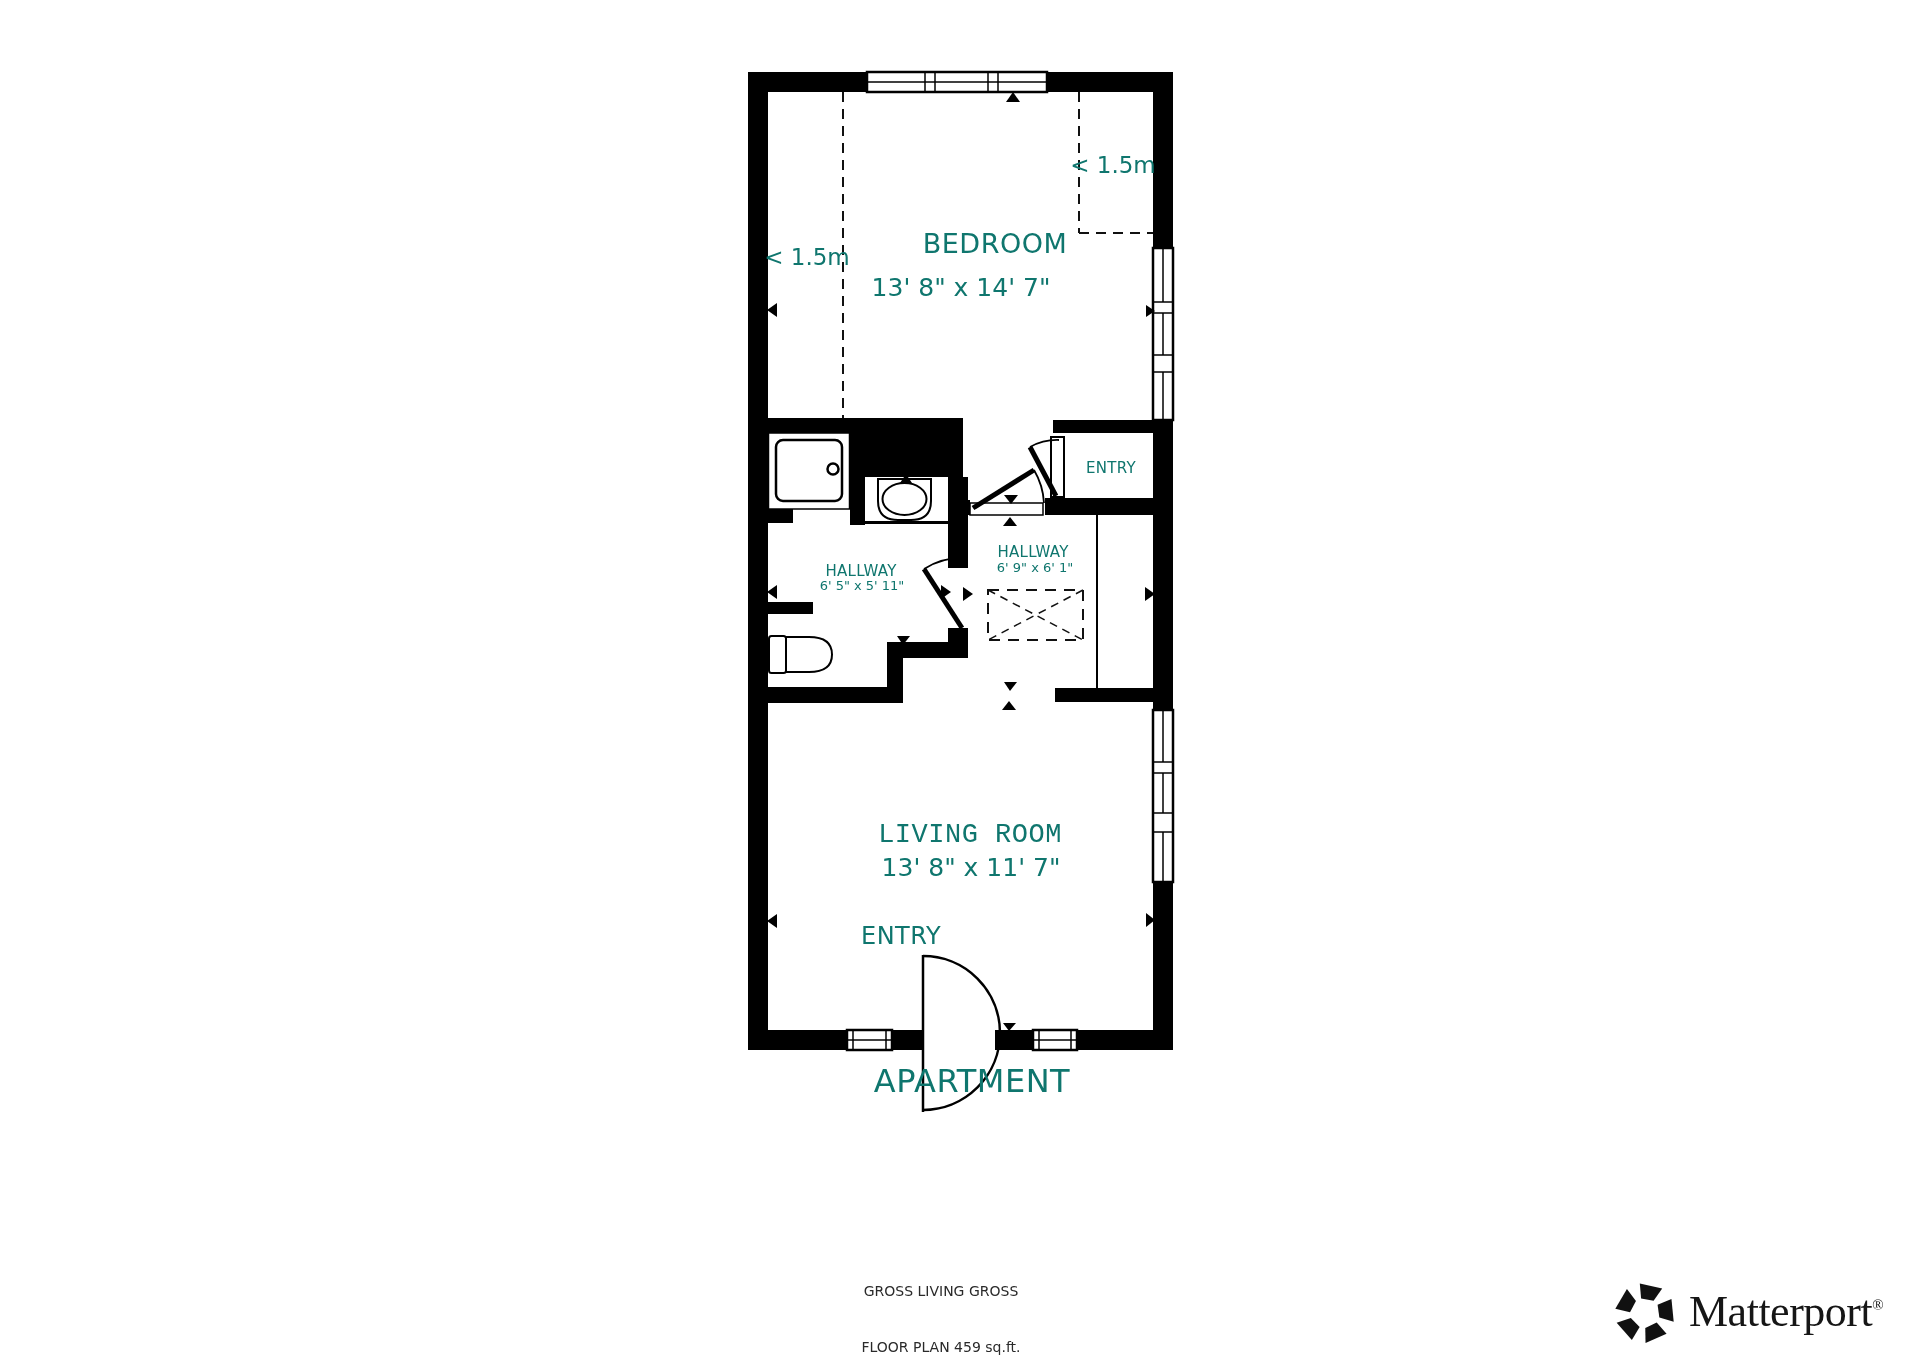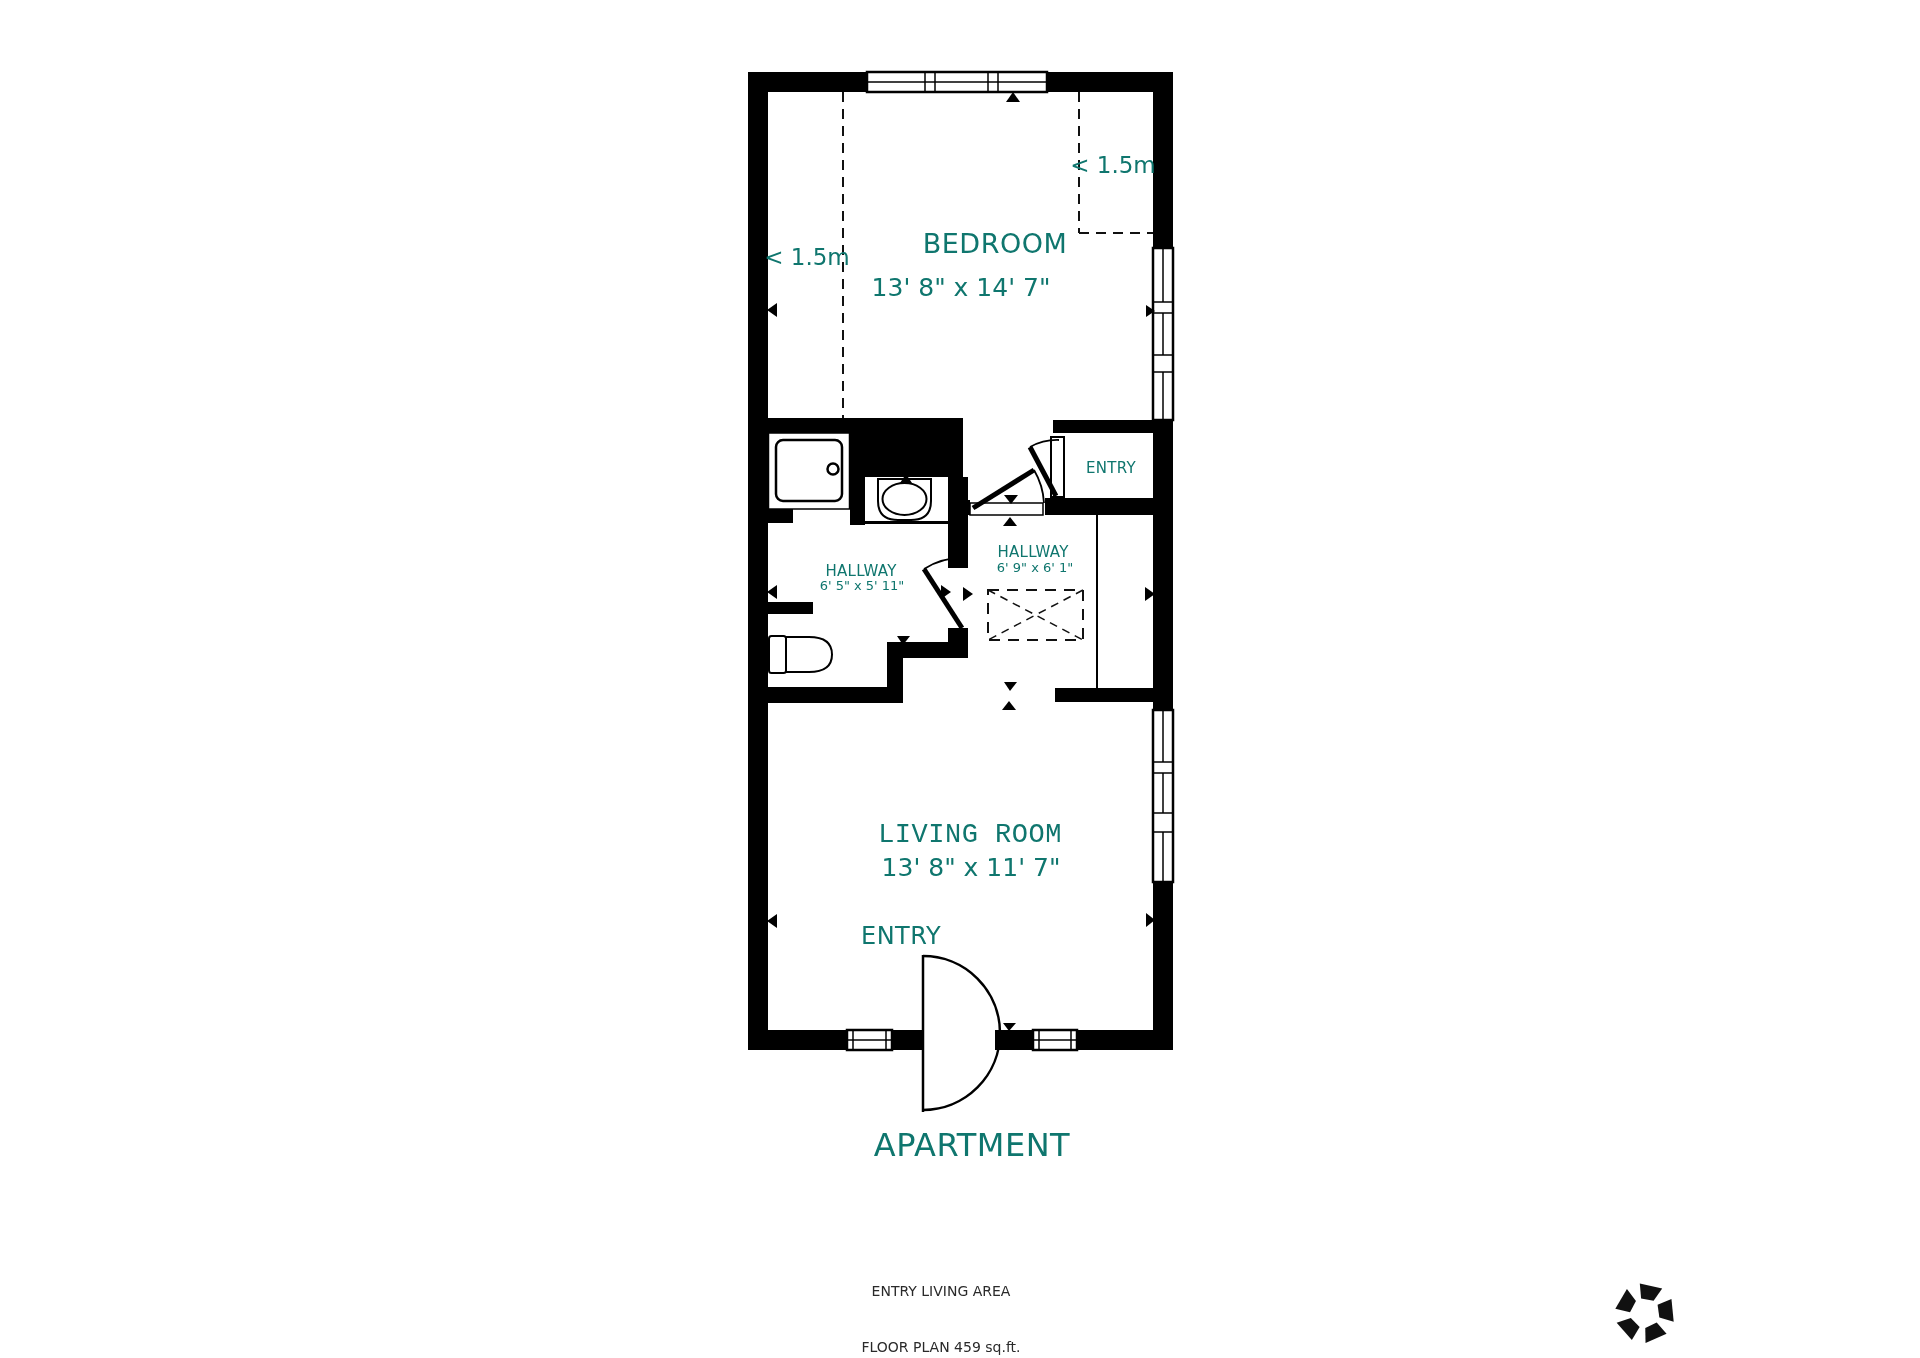--- a/index.html
+++ b/index.html
@@ -189,24 +189,28 @@
   <div class="lbl small-dims" style="left:1035px;top:568px;">6' 9" x 6' 1"</div>
 
   <div class="lbl small-name" style="left:861px;top:572px;">HALLWAY</div>
   <div class="lbl small-dims" style="left:862px;top:586px;">6' 5" x 5' 11"</div>
 
   <div class="lbl room-name" style="left:970px;top:835px;font-family:Liberation Mono, monospace;">LIVING ROOM</div>
   <div class="lbl room-dims" style="left:971px;top:868px;">13' 8" x 11' 7"</div>
 
   <div class="lbl entry" style="left:901px;top:937px;">ENTRY</div>
 
-  <div class="lbl apartment" style="left:972px;top:1146px;">APARTMENT</div>
+  <div class="lbl apartment" style="left:972px;top:1082px;">APARTMENT</div>
 
   <div class="footer">
-    <div>ENTRY LIVING AREA</div>
+    <div>GROSS LIVING GROSS</div>
     <div>FLOOR PLAN 459 sq.ft.</div>
     
     
     
   </div>
 
+  <div class="logo">
+    <span style="width:56px;"></span>
+    <span class="logo-text"><span>Matterport</span><sup>®</sup></span>
+  </div>
 
 </div>
 
 </body></html>

